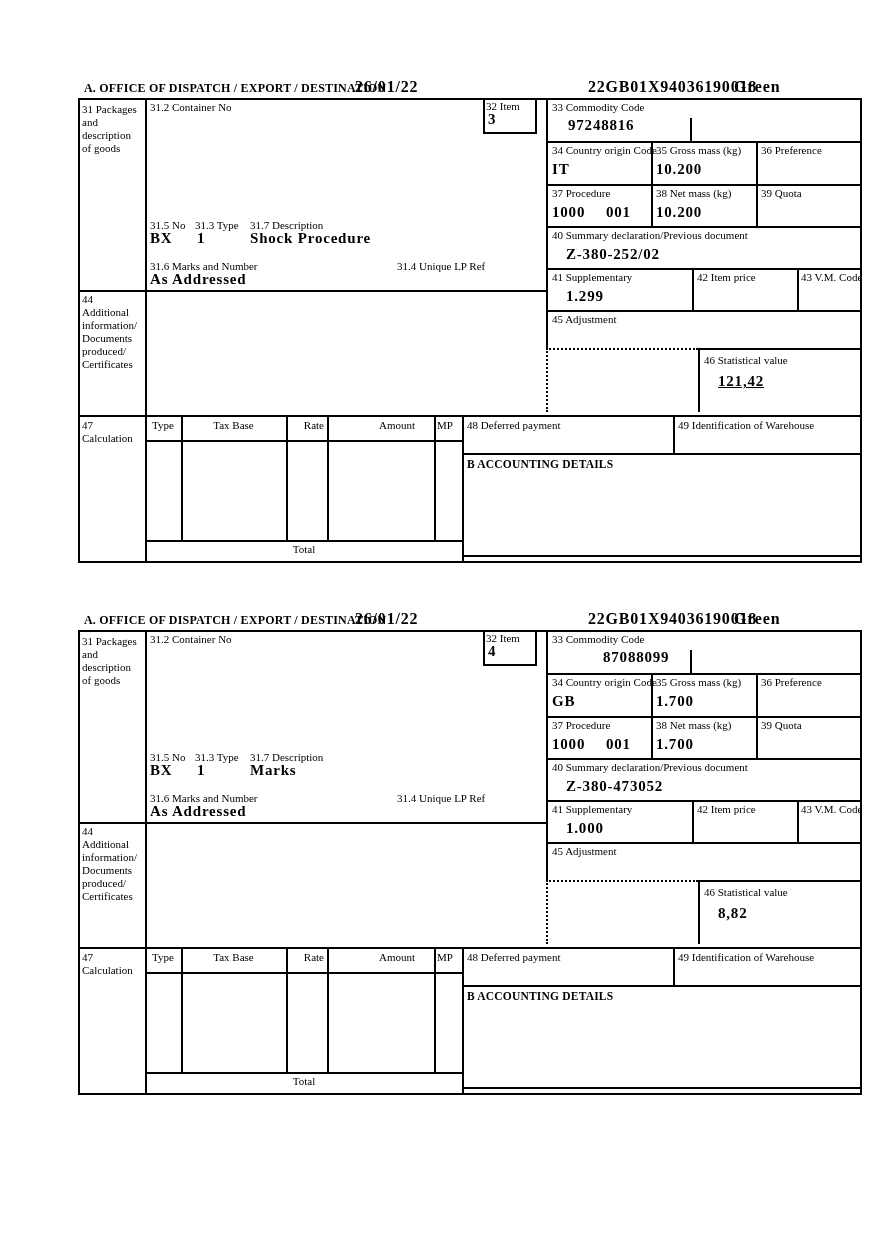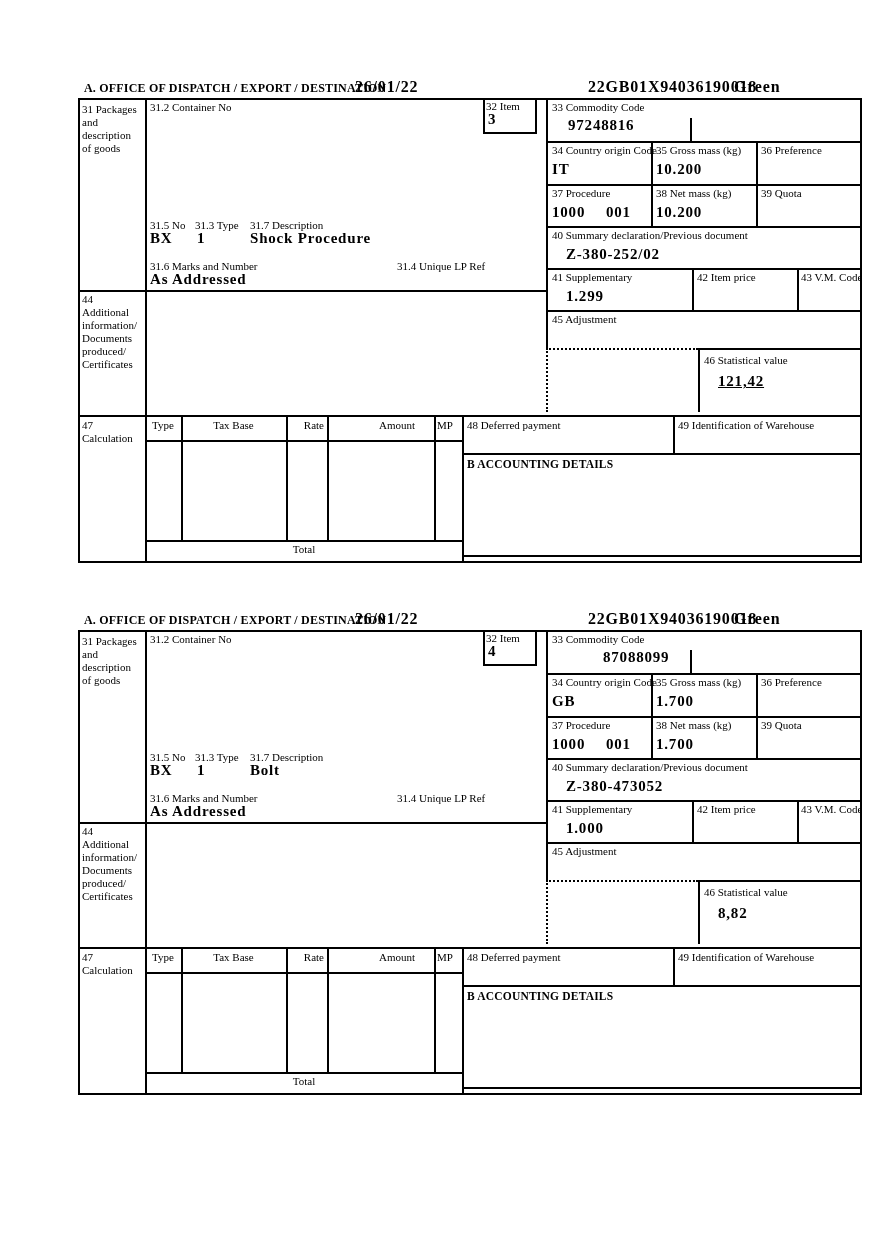--- a/index.html
+++ b/index.html
@@ -189,21 +189,21 @@
       <div class="lab" style="left:4px;top:62px;">of goods</div>
     </div>
 
     <div class="lab" style="left:72px;top:21px;">31.2 Container No</div>
 
     <div class="lab" style="left:72px;top:139px;">31.5 No</div>
     <div class="lab" style="left:117px;top:139px;">31.3 Type</div>
     <div class="lab" style="left:172px;top:139px;">31.7 Description</div>
     <div class="val" style="left:72px;top:150px;">BX</div>
     <div class="val" style="left:119px;top:150px;">1</div>
-    <div class="val" style="left:172px;top:150px;">Bolt</div>
+    <div class="val" style="left:172px;top:150px;">Marks</div>
 
     <div class="lab" style="left:72px;top:180px;">31.6 Marks and Number</div>
     <div class="lab" style="left:319px;top:180px;">31.4 Unique LP Ref</div>
     <div class="val" style="left:72px;top:191px;">As Addressed</div>
 
     <div>
       <div class="lab" style="left:4px;top:213px;">44</div>
       <div class="lab" style="left:4px;top:226px;">Additional</div>
       <div class="lab" style="left:4px;top:239px;">information/</div>
       <div class="lab" style="left:4px;top:252px;">Documents</div>

